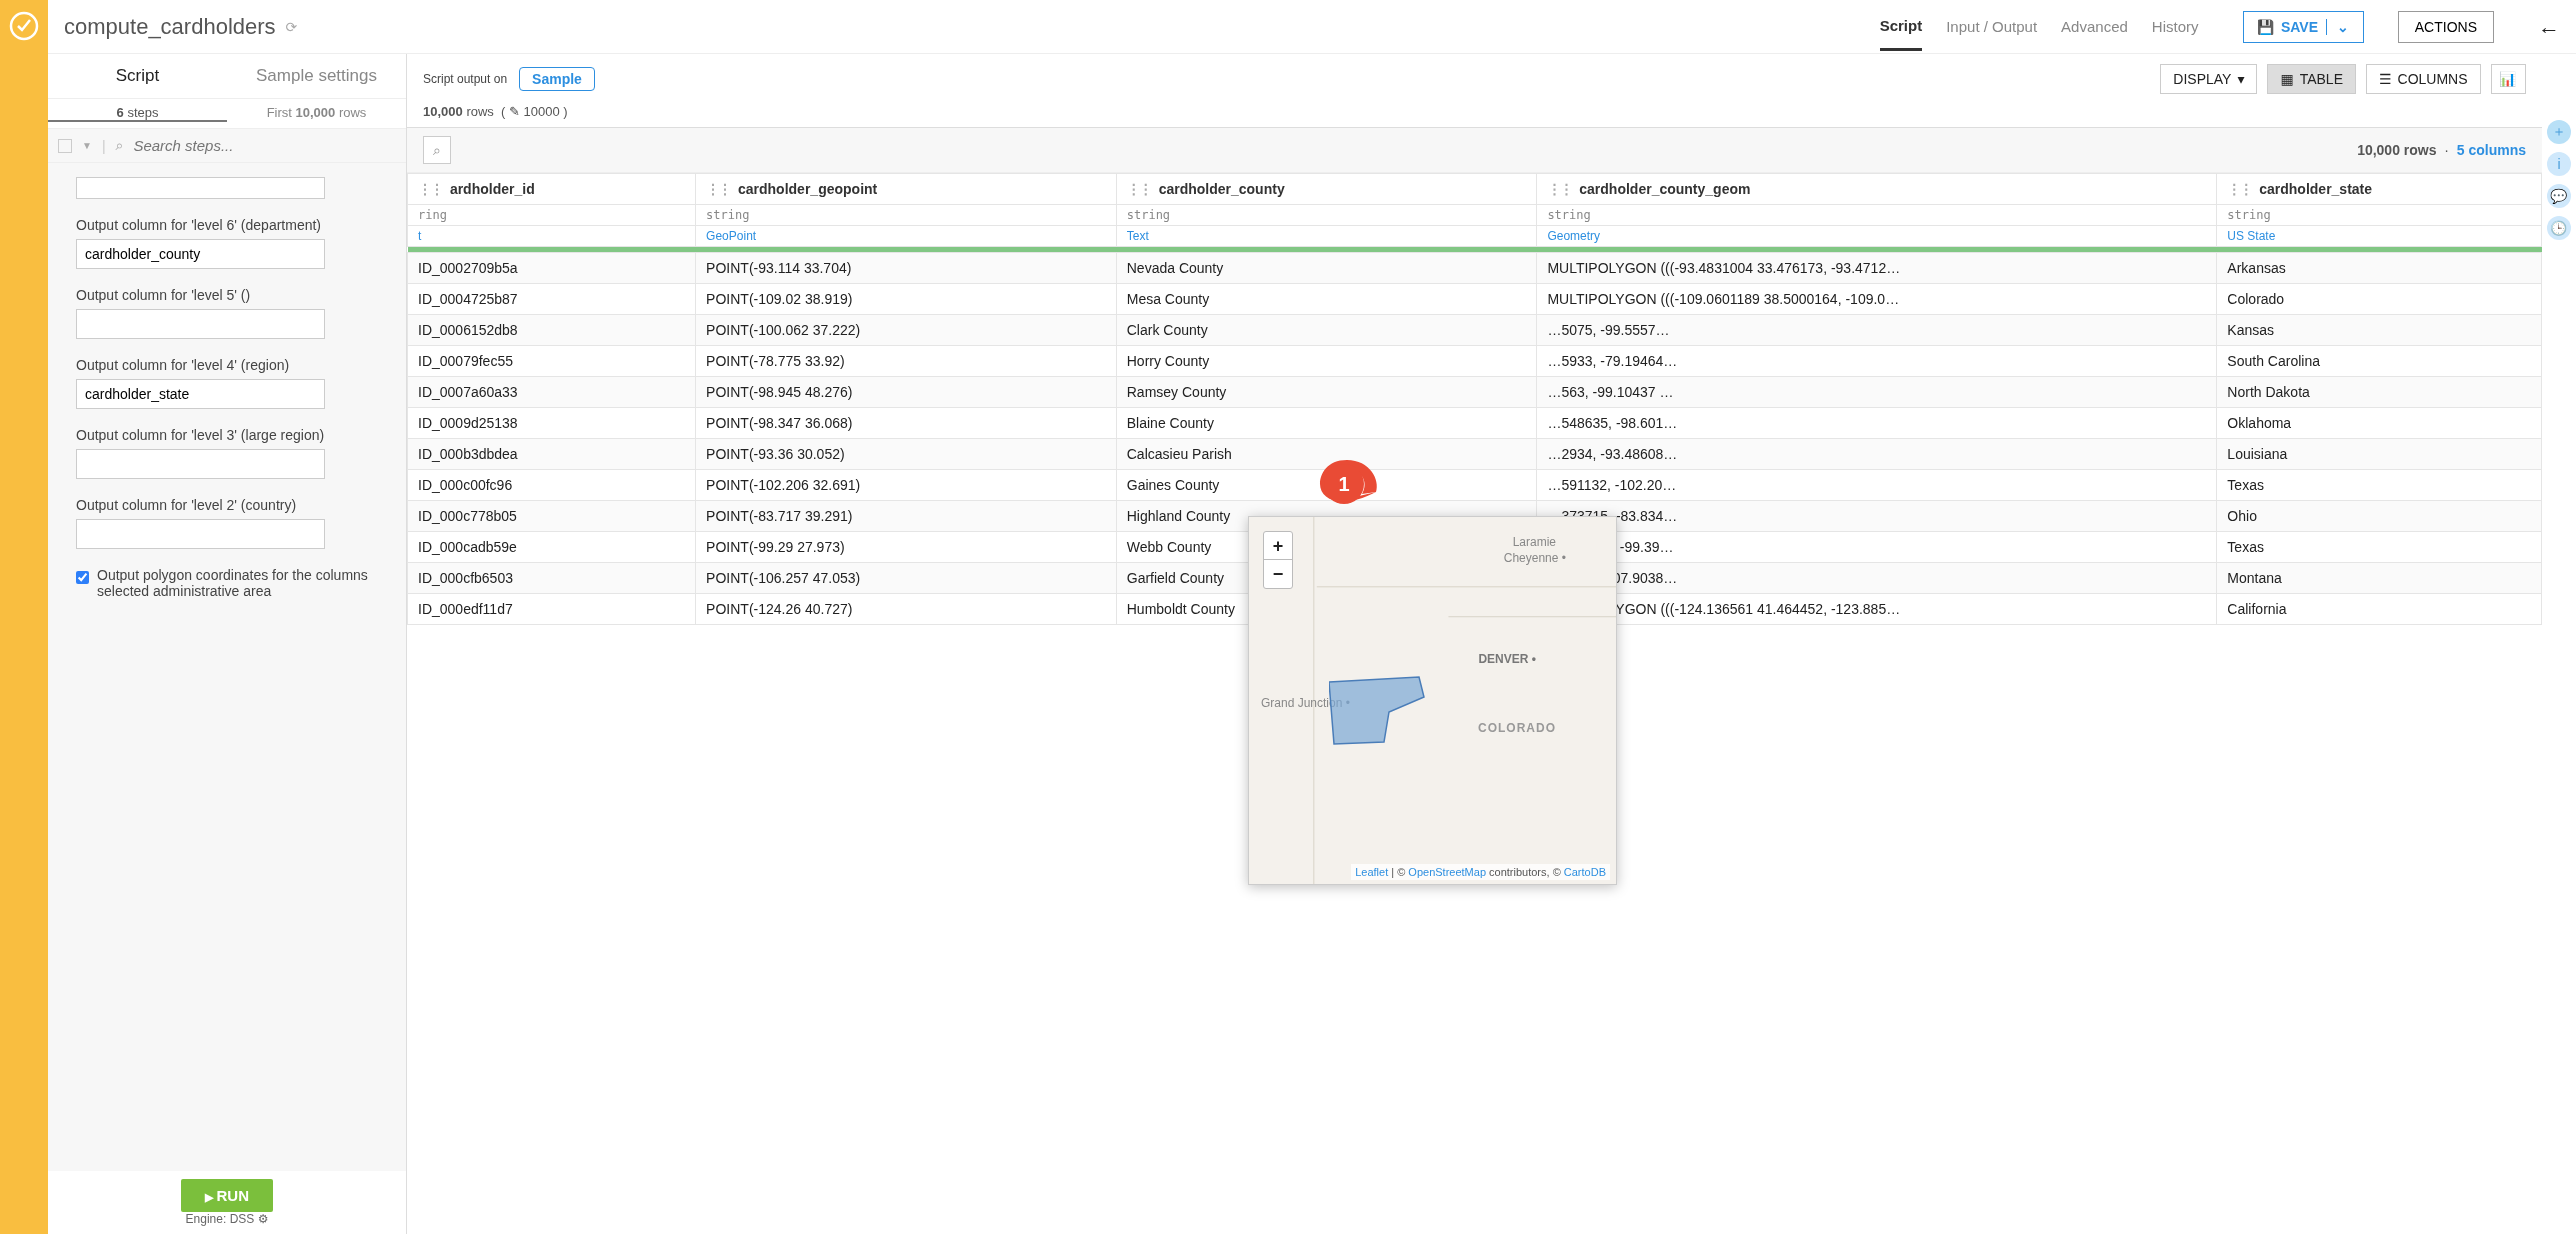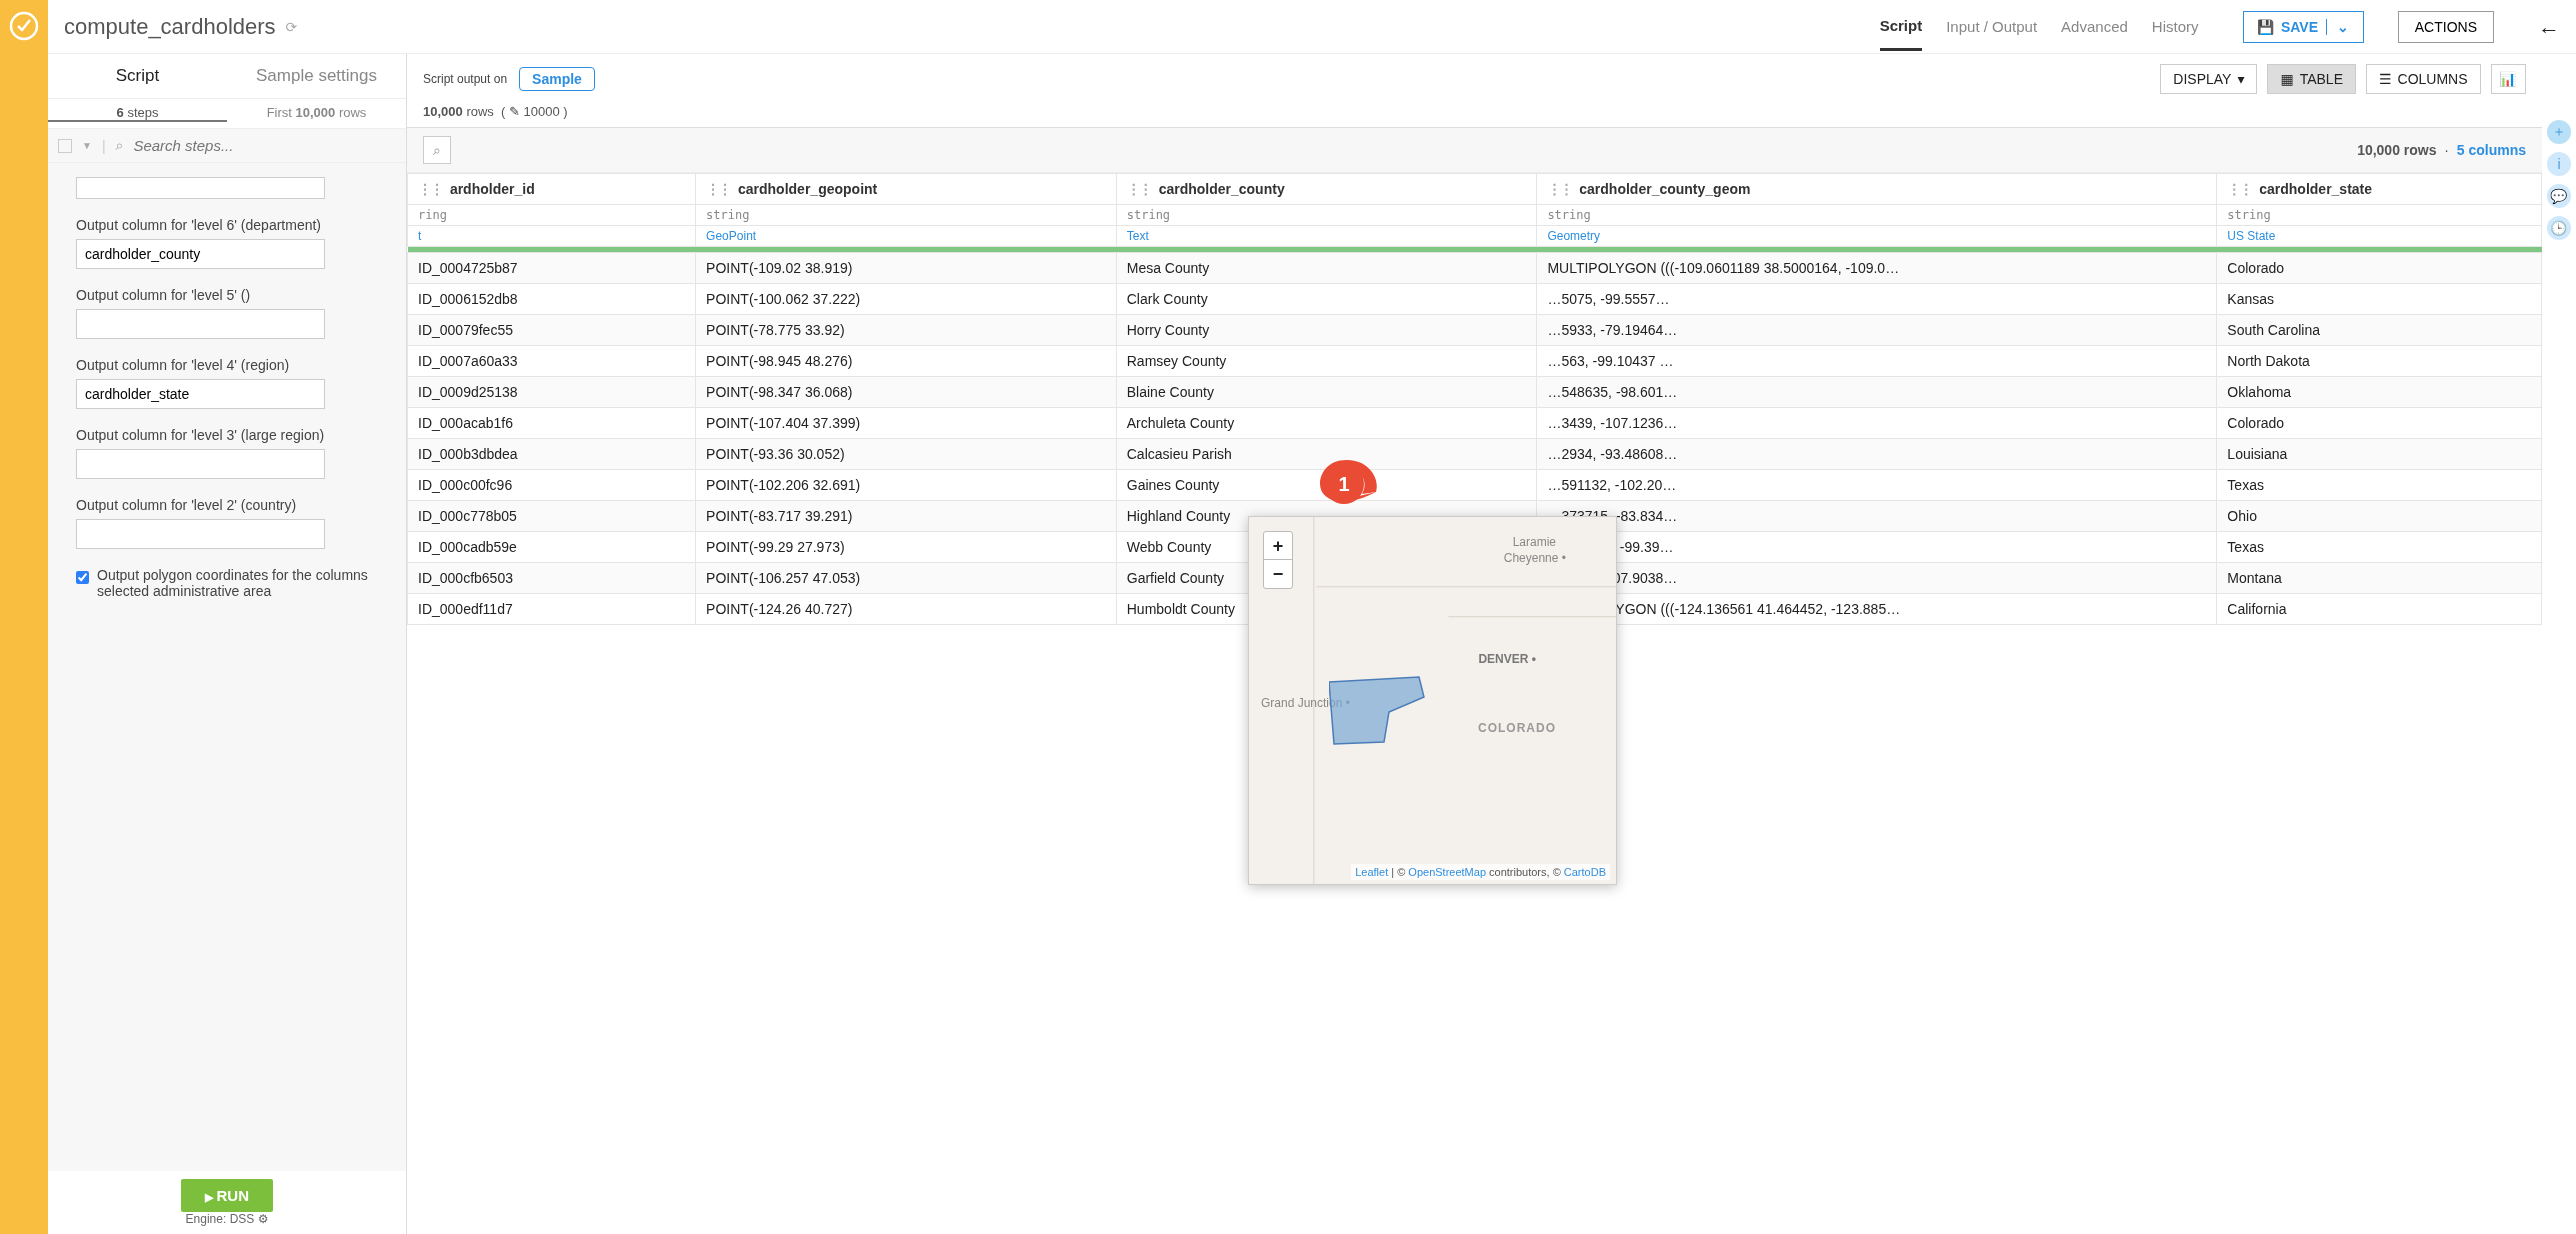--- a/index.html
+++ b/index.html
@@ -227,20 +227,27 @@
               <tr class="green-row">
                   <td></td>
                   <td></td>
                   <td></td>
                   <td></td>
                   <td></td>
                 </tr>
             </thead>
             <tbody id="tb">
                 <tr>
+                  <td>ID_0002709b5a</td>
+                  <td>POINT(-93.114 33.704)</td>
+                  <td>Nevada County</td>
+                  <td>MULTIPOLYGON (((-93.4831004 33.476173, -93.4712…</td>
+                  <td>Arkansas</td>
+                </tr>
+                <tr>
                   <td>ID_0004725b87</td>
                   <td>POINT(-109.02 38.919)</td>
                   <td>Mesa County</td>
                   <td>MULTIPOLYGON (((-109.0601189 38.5000164, -109.0…</td>
                   <td>Colorado</td>
                 </tr>
                 <tr>
                   <td>ID_0006152db8</td>
                   <td>POINT(-100.062 37.222)</td>
                   <td>Clark County</td>
@@ -260,27 +267,20 @@
                   <td>Ramsey County</td>
                   <td>…563, -99.10437 …</td>
                   <td>North Dakota</td>
                 </tr>
                 <tr>
                   <td>ID_0009d25138</td>
                   <td>POINT(-98.347 36.068)</td>
                   <td>Blaine County</td>
                   <td>…548635, -98.601…</td>
                   <td>Oklahoma</td>
-                </tr>
-                <tr>
-                  <td>ID_000acab1f6</td>
-                  <td>POINT(-107.404 37.399)</td>
-                  <td>Archuleta County</td>
-                  <td>…3439, -107.1236…</td>
-                  <td>Colorado</td>
                 </tr>
                 <tr>
                   <td>ID_000b3dbdea</td>
                   <td>POINT(-93.36 30.052)</td>
                   <td>Calcasieu Parish</td>
                   <td>…2934, -93.48608…</td>
                   <td>Louisiana</td>
                 </tr>
                 <tr>
                   <td>ID_000c00fc96</td>

